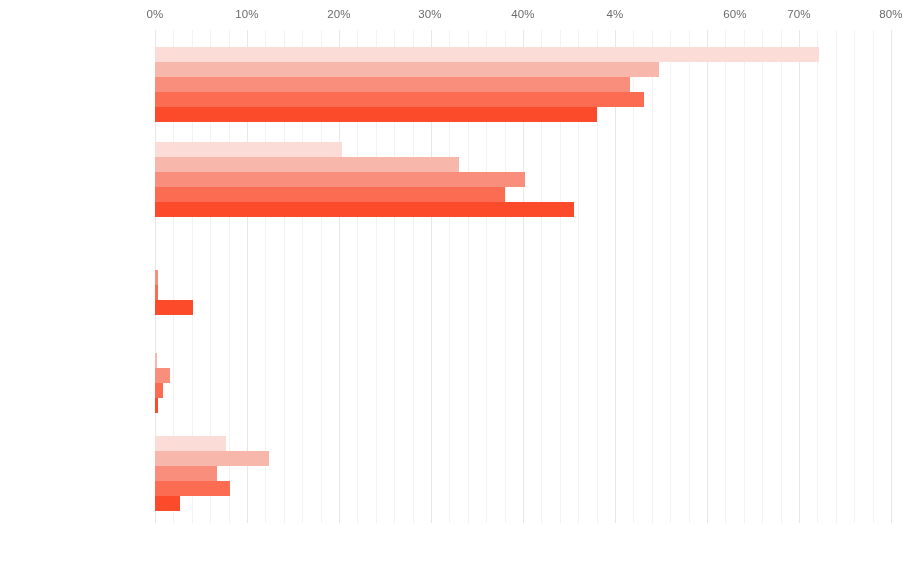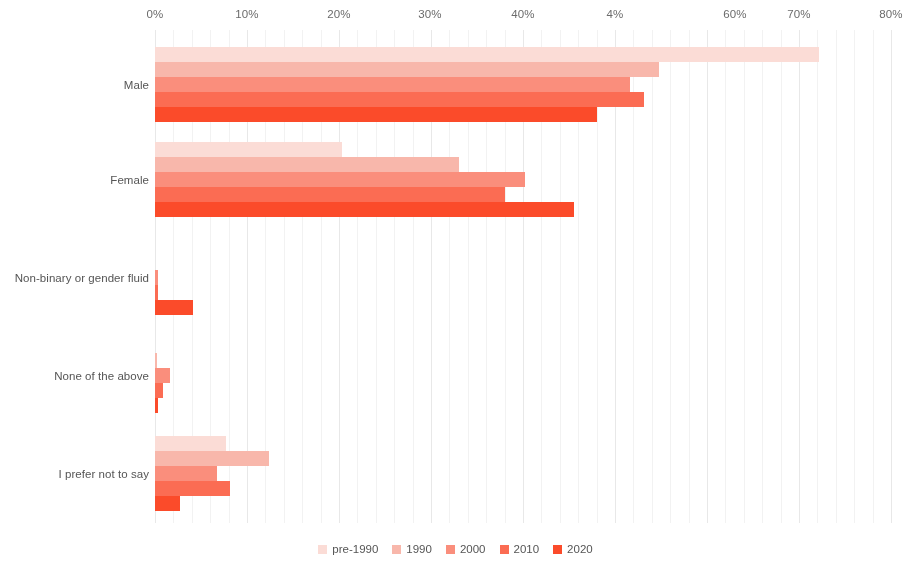--- a/index.html
+++ b/index.html
@@ -166,27 +166,20 @@
       <span class="x-tick-label" style="left: 92px;">10%</span>
       <span class="x-tick-label" style="left: 184px; text-align: center;">20%</span>
       <span class="x-tick-label" style="left: 275px;">30%</span>
       <span class="x-tick-label" style="left: 368px;">40%</span>
       <span class="x-tick-label" style="left: 460px;">4%</span>
       <span class="x-tick-label" style="left: 552px; margin-left: 28px;">60%</span>
       <span class="x-tick-label" style="left: 644px;">70%</span>
       <span class="x-tick-label" style="left: 736px;">80%</span>
     </div>
 
-  <div class="y-axis-labels" id="y-axis-labels">
-      <div class="y-cat-label" style="top: 54.5px;">Male</div>
-      <div class="y-cat-label" style="top: 149.5px;">Female</div>
-      <div class="y-cat-label" style="top: 247.5px;">Non-binary or gender fluid</div>
-      <div class="y-cat-label" style="top: 345.5px;">None of the above</div>
-      <div class="y-cat-label" style="top: 443.5px;">I prefer not to say</div>
-    </div>
 
   <div class="plot-area">
     <div class="gridlines" id="gridlines">
         <div class="gridline" style="left: 0px;"></div>
         <div class="gridline minor" style="left: 18.4px;"></div>
         <div class="gridline minor" style="left: 36.8px;"></div>
         <div class="gridline minor" style="left: 55.2px;"></div>
         <div class="gridline minor" style="left: 73.6px;"></div>
         <div class="gridline" style="left: 92px;"></div>
         <div class="gridline minor" style="left: 110.4px;"></div>
@@ -307,36 +300,14 @@
           <div class="bar-row">
             <div class="bar" title="I prefer not to say / 2010: 8.2%" style="width: 75.44px; background: rgb(251, 108, 83);"></div>
           </div>
           <div class="bar-row">
             <div class="bar" title="I prefer not to say / 2020: 2.7%" style="width: 24.84px; background: rgb(251, 75, 42);"></div>
           </div>
         </div>
       </div>
   </div>
 
-  <div class="legend" id="legend">
-      <div class="legend-item">
-        <span class="legend-swatch" style="background: rgb(251, 220, 214);"></span>
-        <span class="legend-label">pre-1990</span>
-      </div>
-      <div class="legend-item">
-        <span class="legend-swatch" style="background: rgb(248, 183, 171);"></span>
-        <span class="legend-label">1990</span>
-      </div>
-      <div class="legend-item">
-        <span class="legend-swatch" style="background: rgb(250, 142, 124);"></span>
-        <span class="legend-label">2000</span>
-      </div>
-      <div class="legend-item">
-        <span class="legend-swatch" style="background: rgb(251, 108, 83);"></span>
-        <span class="legend-label">2010</span>
-      </div>
-      <div class="legend-item">
-        <span class="legend-swatch" style="background: rgb(251, 75, 42);"></span>
-        <span class="legend-label">2020</span>
-      </div>
-    </div>
 
 </div>
 
 </body></html>

